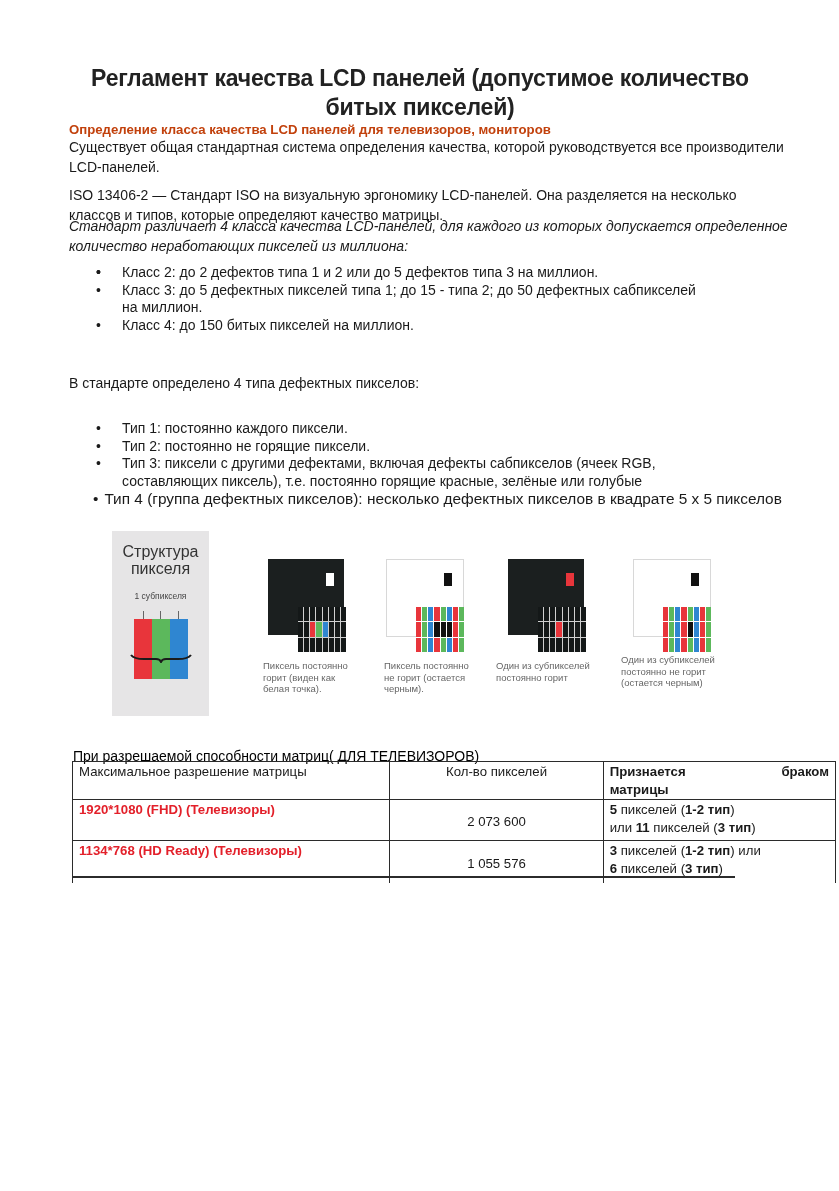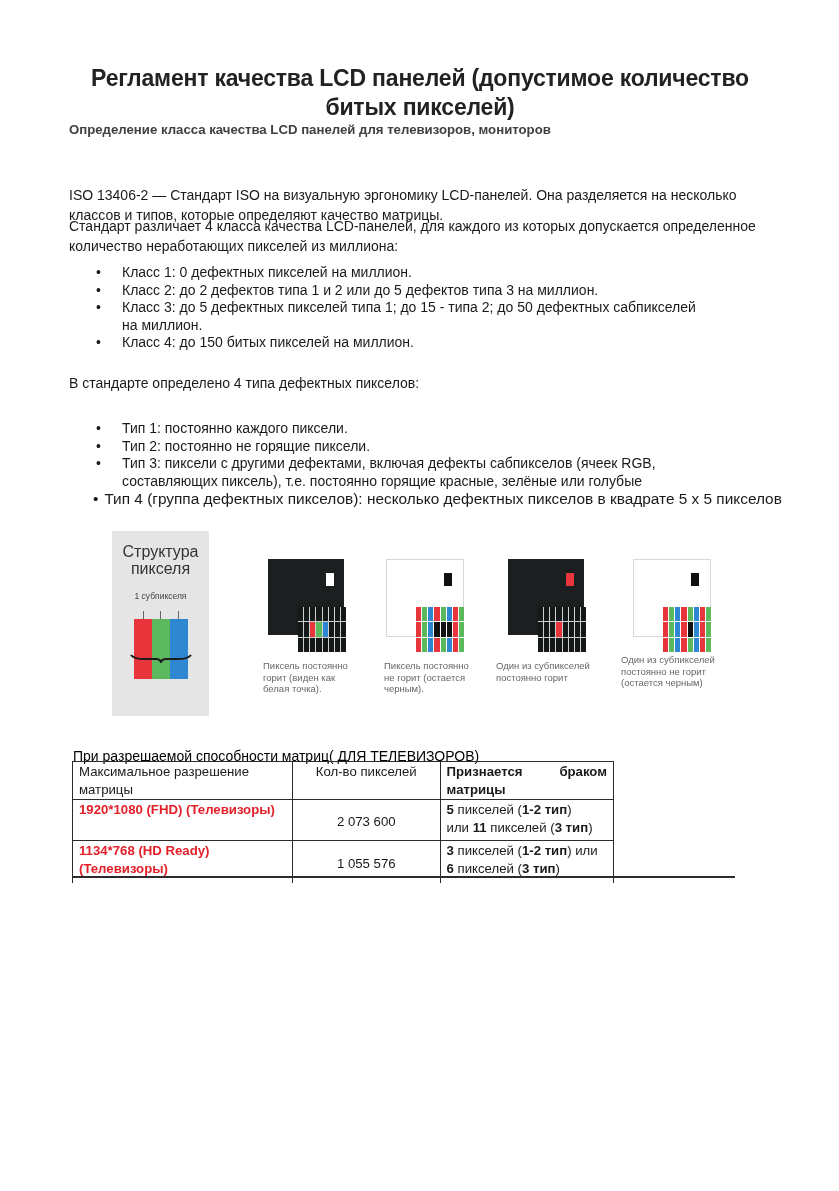--- a/index.html
+++ b/index.html
@@ -1,21 +1,21 @@
 <!DOCTYPE html>
 <html><head>
 <meta charset="utf-8">
 <style>
   html, body { margin: 0; padding: 0; background: #ffffff; }
   body { width: 839px; height: 1191px; position: relative; overflow: hidden;
          font-family: "Liberation Sans", sans-serif; color: #1a1a1a; }
   .page { position: absolute; left: 0; top: 0; width: 839px; height: 1191px; }
   .title { position: absolute; left: 60px; width: 720px; top: 64px; text-align: center;
            font-weight: bold; font-size: 23px; line-height: 29px; color: #222; letter-spacing: -0.2px; }
-  .subtitle { position: absolute; left: 69px; top: 122px; font-weight: bold; font-size: 13.2px; color: #404040; }
+  .subtitle { position: absolute; left: 69px; top: 122px; font-weight: bold; font-size: 13.2px; color: #c2410c; }
   .para { position: absolute; left: 69px; width: 720px; font-size: 14px; line-height: 20px; color: #1a1a1a; }
   ul.bullets { position: absolute; margin: 0; padding: 0; list-style: none; font-size: 14px; line-height: 17.5px; }
   ul.bullets li { position: relative; padding-left: 53px; }
   ul.bullets li .dot { position: absolute; left: 27px; top: 0; }
   ul.bullets li.big { padding-left: 24px; font-size: 15.4px; line-height: 18px; }
   ul.bullets li.big .dot { left: 24px; position: static; margin-right: 6px; }
 
   
   .structure { position: absolute; left: 112px; top: 531px; width: 97px; height: 185px; background: #e6e5e6; }
   .structure .h { position: absolute; left: 0; width: 97px; text-align: center; font-size: 16px; line-height: 17px; color: #333; top: 12px; }
@@ -28,21 +28,21 @@
   .demo { position: absolute; width: 110px; height: 120px; }
   .demo .sq { position: absolute; left: 0; top: 0; width: 76px; height: 76px; }
   .demo .spot { position: absolute; width: 8px; height: 13px; }
   .demo .grid { position: absolute; left: 30px; top: 48px; width: 48px; height: 45px; display: grid;
                 grid-template-columns: repeat(8, 1fr); grid-template-rows: repeat(3, 1fr); gap: 1px; }
   .demo .grid div { }
   .caption { position: absolute; font-size: 9.5px; line-height: 11.5px; color: #666; }
 
   
   .tcap { position: absolute; left: 73px; top: 748px; font-size: 14px; color: #000000; }
-  table.defects { position: absolute; left: 72px; top: 761px; width: 542px; border-collapse: collapse; font-size: 13.2px; }
+  table.defects { position: absolute; left: 72px; top: 761px; width: 764px; border-collapse: collapse; font-size: 13.2px; }
   table.defects td { border: 1px solid #2b2b2b; vertical-align: top; padding: 1px 6px 0 6px; line-height: 17.5px; }
   table.defects tr.hdr td { height: 36px; }
   table.defects tr.row td { height: 36px; }
   table.defects tr.row.last td { height: 38px; border-bottom: none; }
   table.defects td.c1 { width: 237px; }
   table.defects td.c2 { width: 155px; text-align: center; }
   table.defects td.c2.mid { vertical-align: middle; padding-top: 4px; }
   table.defects td.c3 { width: 170px; }
   .red { color: #e3202a; font-weight: bold; }
   .b { font-weight: bold; }
@@ -50,25 +50,26 @@
   .table-rule { position: absolute; left: 72px; top: 876px; width: 663px; height: 1.5px; background: #2b2b2b; }
 </style>
 </head>
 <body>
 
 <div class="page">
 
   <div class="title">Регламент качества LCD панелей (допустимое количество битых пикселей)</div>
   <div class="subtitle">Определение класса качества LCD панелей для телевизоров, мониторов</div>
 
+  <div class="para" style="top:137px;">Существует общая стандартная система определения качества, которой руководствуется все производители LCD-панелей.</div>
   <div class="para" style="top:177px;margin-top:8px;">ISO 13406-2 — Стандарт ISO на визуальную эргономику LCD-панелей. Она разделяется на несколько классов и типов, которые определяют качество матрицы.</div>
-  <div class="para" style="top:216px;">Стандарт различает 4 класса качества LCD-панелей, для каждого из которых допускается определенное количество неработающих пикселей из миллиона:</div>
+  <div class="para" style="top:216px;font-style:italic;">Стандарт различает 4 класса качества LCD-панелей, для каждого из которых допускается определенное количество неработающих пикселей из миллиона:</div>
 
   <ul class="bullets" style="left:69px; top:264px; width:680px;">
-    <li><span class="dot">•</span><span>Класс 1: 0 дефектных пикселей на миллион.</span></li>
+    <li><span class="dot">•</span></li>
     <li><span class="dot">•</span><span>Класс 2: до 2 дефектов типа 1 и 2 или до 5 дефектов типа 3 на миллион.</span></li>
     <li style="padding-right:40px;"><span class="dot">•</span><span>Класс 3: до 5 дефектных пикселей типа 1; до 15 - типа 2; до 50 дефектных сабпикселей на миллион.</span></li>
     <li><span class="dot">•</span><span>Класс 4: до 150 битых пикселей на миллион.</span></li>
   </ul>
 
   <div class="para" style="top:373px;">В стандарте определено 4 типа дефектных пикселов:</div>
 
   <ul class="bullets" style="left:69px; top:420px; width:720px;">
     <li><span class="dot">•</span><span>Тип 1: постоянно каждого пиксели.</span></li>
     <li><span class="dot">•</span><span>Тип 2: постоянно не горящие пиксели.</span></li>

